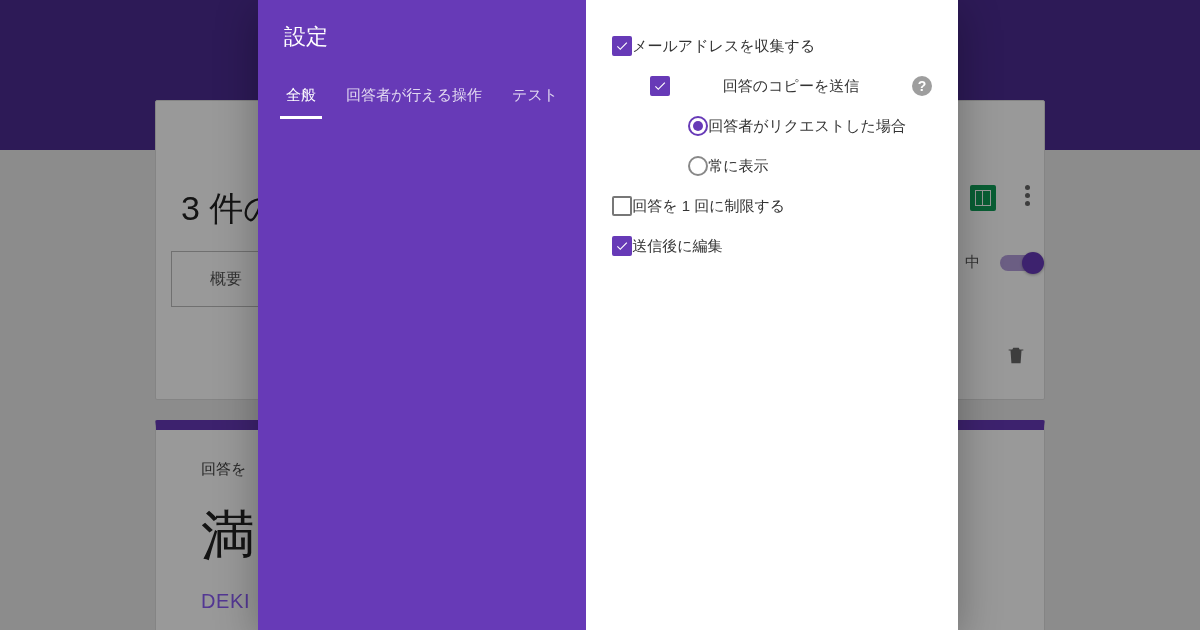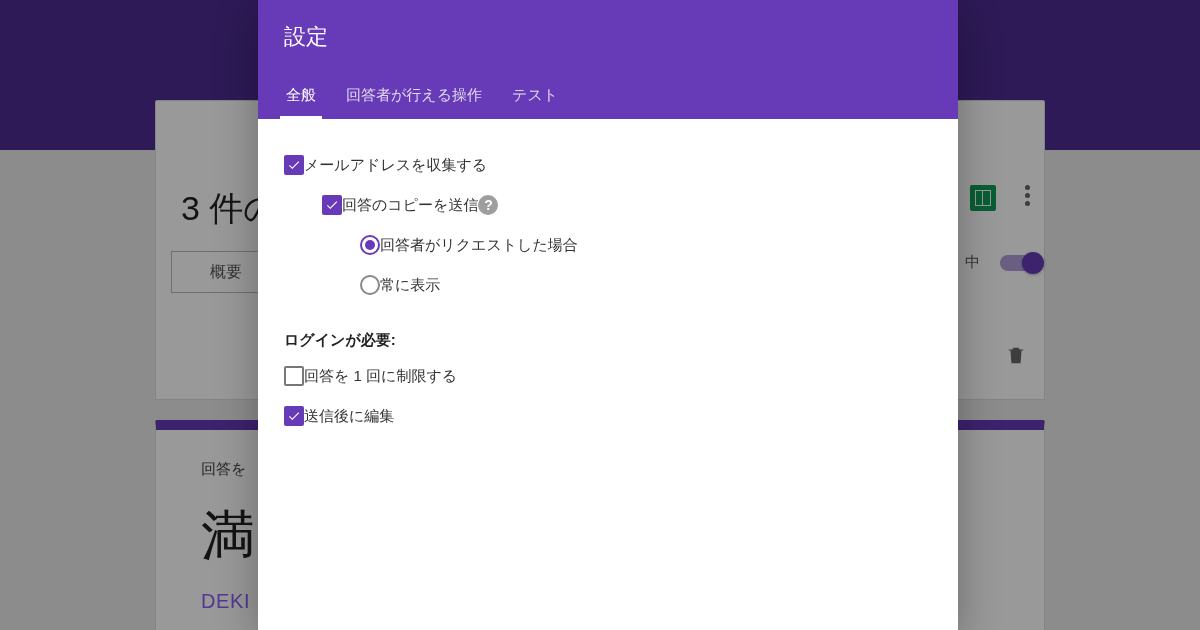--- a/index.html
+++ b/index.html
@@ -8,21 +8,21 @@
 
   
   .bg-topbar { position: absolute; top: 0; left: 0; right: 0; height: 150px; background: #4c2c92; }
   .bg-page   { position: absolute; top: 150px; left: 0; right: 0; bottom: 0; background: #e9e9e9; }
   .bg-card {
     position: absolute; top: 100px; left: 155px; width: 890px; height: 300px;
     background: #ffffff; border: 1px solid #dddddd; border-radius: 2px;
   }
   .bg-card .count { position: absolute; top: 85px; left: 25px; font-size: 34px; font-weight: 500; color: #222; }
   .bg-card .summary-btn {
-    position: absolute; top: 150px; left: 15px; width: 110px; height: 42px;
+    position: absolute; top: 150px; left: 15px; width: 110px; height: 56px;
     border: 1px solid #bbbbbb; display: flex; align-items: center; justify-content: center;
     font-size: 16px; color: #555;
   }
   .bg-card2 {
     position: absolute; top: 420px; left: 155px; width: 890px; height: 220px;
     background: #ffffff; border: 1px solid #dddddd; border-radius: 2px;
     border-top: 10px solid #673ab7;
   }
   .bg-card2 .cap { position: absolute; top: 30px; left: 45px; font-size: 15px; color: #404040; }
   .bg-card2 .big { position: absolute; top: 70px; left: 45px; font-size: 54px; color: #222; }
@@ -54,21 +54,21 @@
   }
   .bg-text-mid { position: absolute; top: 253px; left: 965px; font-size: 15px; color: #555; }
 
   
   .scrim { position: absolute; inset: 0; background: rgba(0,0,0,0.40); }
 
   
   .modal {
     position: absolute; left: 258px; top: 0; width: 700px; height: 630px;
     background: #ffffff; box-shadow: 0 10px 40px rgba(0,0,0,.3);
-    display: flex; flex-direction: column;
+    display: flex; flex-direction: row;
   }
   .modal-header {
     background: #673ab7; color: #ffffff; padding: 22px 26px 0 26px;
   }
   .modal-title { font-size: 22px; font-weight: 500; margin-bottom: 24px; }
   .tabs { display: flex; gap: 26px; }
   .tab {
     font-size: 15px; color: rgba(255,255,255,0.80); padding: 10px 2px 14px 2px;
     cursor: pointer; position: relative;
   }
@@ -85,21 +85,21 @@
     position: absolute; inset: 0; padding: 26px 26px 40px 26px; overflow-y: auto;
   }
   
   .modal-scroll::-webkit-scrollbar { width: 17px; background: #f1f1f1; }
   .modal-scroll::-webkit-scrollbar-thumb { background: #c1c1c1; }
   .modal-scroll::-webkit-scrollbar-button { height: 17px; background: #f1f1f1; }
 
   .row {
     display: flex; align-items: center; padding: 10px 0; font-size: 15px; color: #333;
   }
-  .row.indent1 { padding-left: 38px; }
+  .row.indent1 { padding-left: 38px; justify-content: space-between; }
   .row.indent2 { padding-left: 76px; }
 
   .section-heading {
     font-size: 15px; font-weight: 700; color: #222; margin-top: 26px; margin-bottom: 6px;
   }
 
   
   .cb {
     width: 20px; height: 20px; border: 2px solid #777; border-radius: 2px;
     display: inline-flex; align-items: center; justify-content: center; flex: 0 0 auto;
@@ -202,21 +202,20 @@
       <div class="row indent2">
         <span class="rd on"></span>
         <span class="label">回答者がリクエストした場合</span>
       </div>
 
       <div class="row indent2">
         <span class="rd"></span>
         <span class="label">常に表示</span>
       </div>
 
-      <div class="section-heading">ログインが必要:</div>
 
       <div class="row">
         <span class="cb">
           
         </span>
         <span class="label">回答を 1 回に制限する</span>
       </div>
 
 
       <div class="row">

